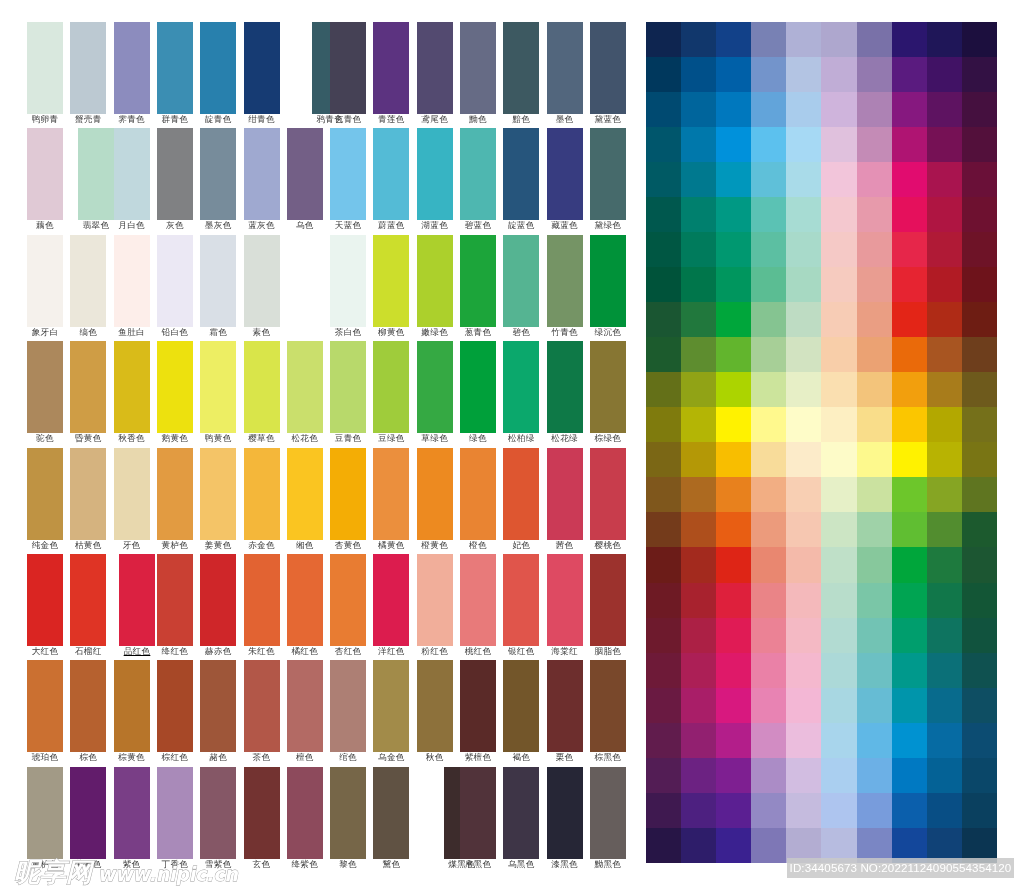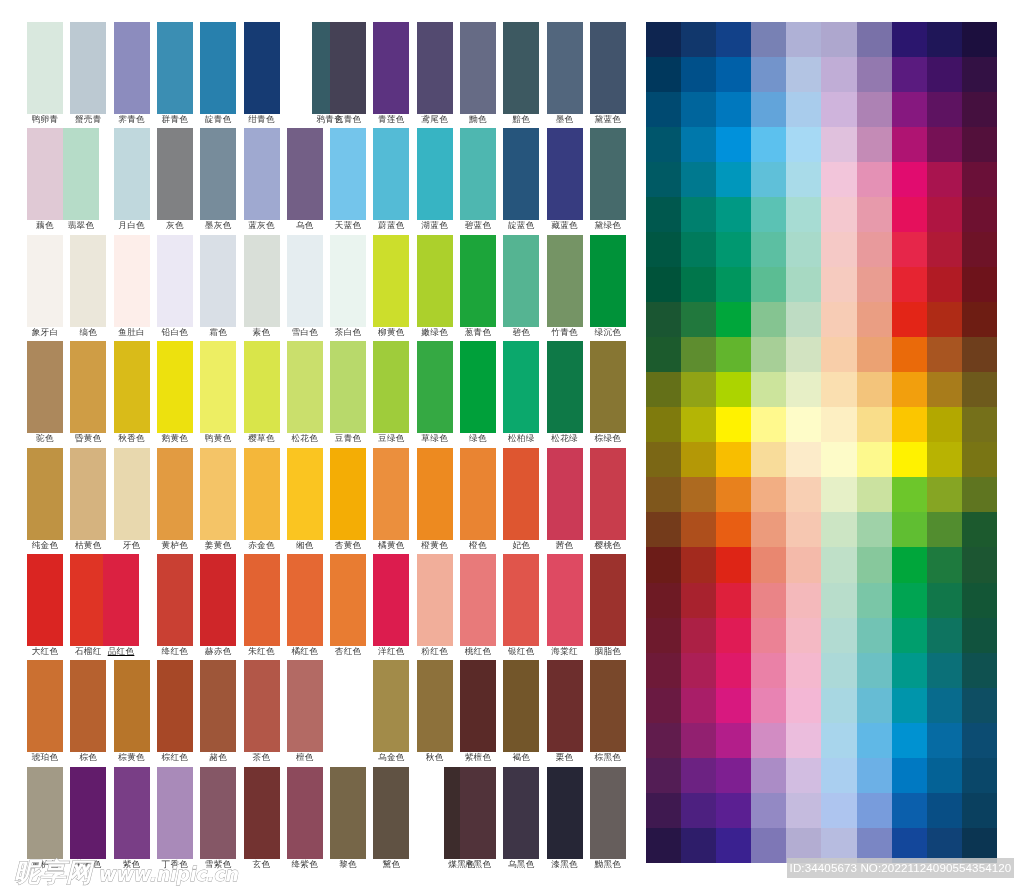--- a/index.html
+++ b/index.html
@@ -109,21 +109,21 @@
         <div class="pcell" style="left: 562.9px;">
           <span class="swatch" style="background: rgb(66, 84, 108);"></span>
           <span class="plabel">黛蓝色</span>
         </div>
       </div>
       <div class="prow">
         <div class="pcell" style="left: 0px;">
           <span class="swatch" style="background: rgb(224, 201, 213);"></span>
           <span class="plabel">藕色</span>
         </div>
-        <div class="pcell" style="left: 36px;">
+        <div class="pcell" style="left: 51px;">
           <span class="swatch" style="background: rgb(182, 220, 200);"></span>
           <span class="plabel">翡翠色</span>
         </div>
         <div class="pcell" style="left: 86.6px;">
           <span class="swatch" style="background: rgb(192, 216, 221);"></span>
           <span class="plabel">月白色</span>
         </div>
         <div class="pcell" style="left: 129.9px;">
           <span class="swatch" style="background: rgb(128, 129, 131);"></span>
           <span class="plabel">灰色</span>
@@ -187,24 +187,20 @@
           <span class="plabel">铅白色</span>
         </div>
         <div class="pcell" style="left: 173.2px;">
           <span class="swatch" style="background: rgb(217, 223, 230);"></span>
           <span class="plabel">霜色</span>
         </div>
         <div class="pcell" style="left: 216.5px;">
           <span class="swatch" style="background: rgb(217, 223, 216);"></span>
           <span class="plabel">素色</span>
         </div>
-        <div class="pcell" style="left: 259.8px;">
-          <span class="swatch" style="background: rgb(229, 237, 240);"></span>
-          <span class="plabel">雪白色</span>
-        </div>
         <div class="pcell" style="left: 303.1px;">
           <span class="swatch" style="background: rgb(234, 244, 239);"></span>
           <span class="plabel">茶白色</span>
         </div>
         <div class="pcell" style="left: 346.4px;">
           <span class="swatch" style="background: rgb(204, 222, 44);"></span>
           <span class="plabel">柳黄色</span>
         </div>
         <div class="pcell" style="left: 389.7px;">
           <span class="swatch" style="background: rgb(172, 208, 44);"></span>
@@ -345,21 +341,21 @@
       </div>
       <div class="prow">
         <div class="pcell" style="left: 0px;">
           <span class="swatch" style="background: rgb(218, 37, 34);"></span>
           <span class="plabel">大红色</span>
         </div>
         <div class="pcell" style="left: 43.3px;">
           <span class="swatch" style="background: rgb(223, 52, 37);"></span>
           <span class="plabel">石榴红</span>
         </div>
-        <div class="pcell" style="left: 76px; text-decoration: underline;">
+        <div class="pcell" style="left: 92px; text-decoration: underline;">
           <span class="swatch" style="background: rgb(219, 33, 65);"></span>
           <span class="plabel">品红色</span>
         </div>
         <div class="pcell" style="left: 129.9px;">
           <span class="swatch" style="background: rgb(201, 64, 51);"></span>
           <span class="plabel">绛红色</span>
         </div>
         <div class="pcell" style="left: 173.2px;">
           <span class="swatch" style="background: rgb(207, 38, 41);"></span>
           <span class="plabel">赫赤色</span>
@@ -422,20 +418,24 @@
           <span class="swatch" style="background: rgb(158, 86, 57);"></span>
           <span class="plabel">赭色</span>
         </div>
         <div class="pcell" style="left: 216.5px;">
           <span class="swatch" style="background: rgb(178, 87, 72);"></span>
           <span class="plabel">茶色</span>
         </div>
         <div class="pcell" style="left: 259.8px;">
           <span class="swatch" style="background: rgb(179, 106, 100);"></span>
           <span class="plabel">檀色</span>
+        </div>
+        <div class="pcell" style="left: 303.1px;">
+          <span class="swatch" style="background: rgb(173, 127, 116);"></span>
+          <span class="plabel">绾色</span>
         </div>
         <div class="pcell" style="left: 346.4px;">
           <span class="swatch" style="background: rgb(162, 139, 73);"></span>
           <span class="plabel">乌金色</span>
         </div>
         <div class="pcell" style="left: 389.7px;">
           <span class="swatch" style="background: rgb(141, 113, 59);"></span>
           <span class="plabel">秋色</span>
         </div>
         <div class="pcell" style="left: 433px;">

